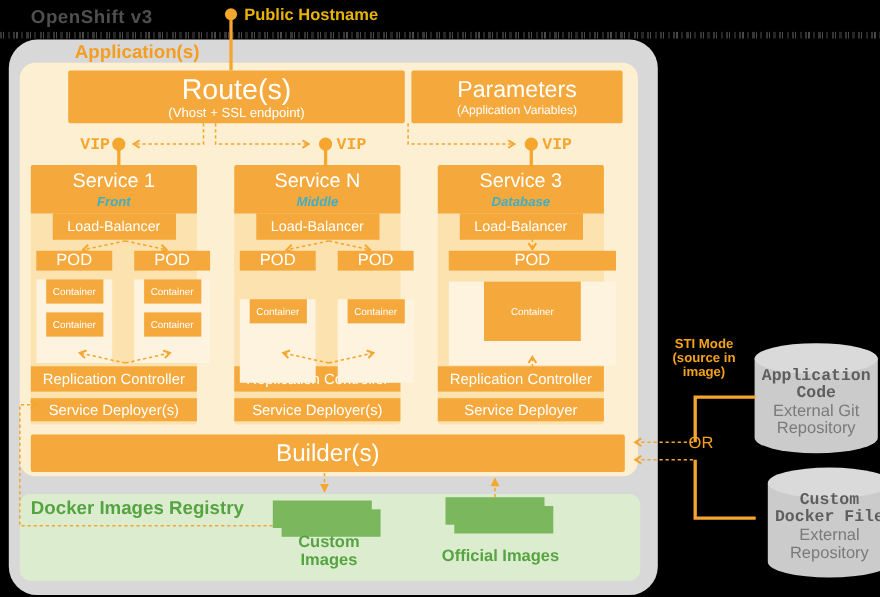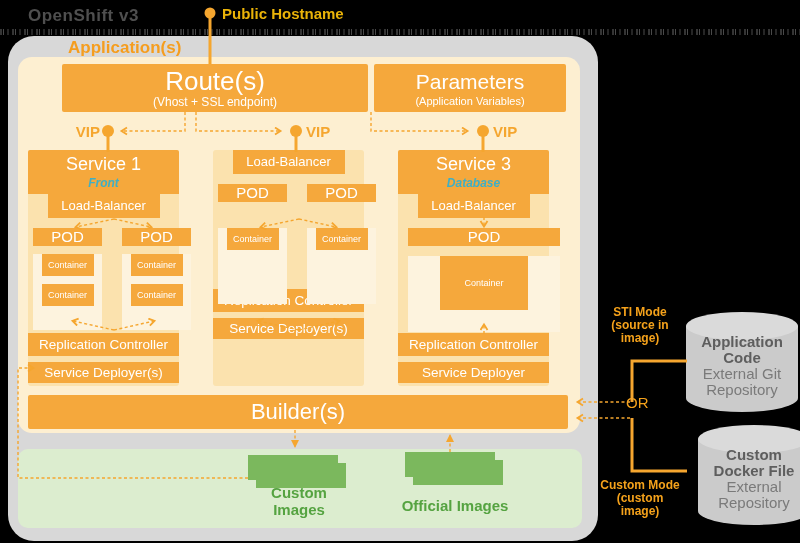--- a/index.html
+++ b/index.html
@@ -20,21 +20,21 @@
   .cream-panel{left:18px;top:57px;width:562px;height:376px;background:#FDEFD1;border-radius:14px;}
 
   .orange{background:#F5A83C;color:#fff;}
   .routes-box{left:62px;top:64px;width:306px;height:48px;border-radius:2px;text-align:center;}
   .routes-title{font-size:26px;line-height:30px;margin-top:2px;}
   .routes-sub{font-size:12px;line-height:13px;}
   .params-box{left:374px;top:64px;width:192px;height:48px;border-radius:2px;text-align:center;}
   .params-title{font-size:21px;line-height:27px;margin-top:4px;}
   .params-sub{font-size:11px;line-height:12px;}
 
-  .vip-label{top:123px;width:36px;font-size:15px;font-weight:bold;color:#F5A62F;}
+  .vip-label{top:123px;width:36px;font-size:15px;font-weight:bold;color:#F5A62F;font-family:Liberation Mono, monospace;}
 
   
   .svc{top:150px;width:151px;height:236px;background:#FBE2AE;border-radius:3px;}
   .svc-head{height:44px;background:#F5A83C;text-align:center;border-radius:2px 2px 0 0;}
   .svc-title{color:#fff;font-size:18px;line-height:24px;padding-top:2px;}
   .svc-tier{color:#3FAFC5;font-size:12px;font-weight:bold;font-style:italic;line-height:14px;}
   .lb{width:112px;height:24px;margin:0 auto;background:#F5A83C;color:#fff;
       font-size:13px;text-align:center;line-height:24px;}
   .pods{margin-top:10px;height:94px;position:relative;}
   .pod{position:absolute;top:0;}
@@ -53,21 +53,21 @@
   .registry-label{left:28px;top:452px;font-size:17px;font-weight:bold;color:#55A341;}
   .stack-rect{width:90px;height:25px;background:#7BB85D;}
   .stack-label{width:110px;text-align:center;font-size:15px;font-weight:bold;color:#55A341;}
 
   
   .cyl{width:112px;height:100px;}
   .cyl-body{position:absolute;left:0;top:14px;width:112px;height:86px;background:#CBCBCB;
             border-radius:0 0 56px 56px / 0 0 14px 14px;}
   .cyl-top{position:absolute;left:0;top:0;width:112px;height:28px;background:#DADADA;border-radius:50%;}
   .cyl-text{position:absolute;left:6px;top:22px;width:100px;text-align:center;}
-  .cyl-title{font-size:15px;font-weight:bold;color:#5E5E5E;line-height:16px;}
+  .cyl-title{font-size:15px;font-weight:bold;color:#5E5E5E;line-height:16px;font-family:Liberation Mono, monospace;}
   .cyl-sub{font-size:15px;color:#7A7A7A;line-height:16px;}
 
   .mode-label{width:88px;font-size:12px;font-weight:bold;color:#F5A21B;line-height:13px;text-align:center;}
   .or-label{left:626px;top:394px;font-size:15px;font-weight:normal;color:#F5A21B;}
 
   .overlay{position:absolute;left:0;top:0;pointer-events:none;}
 </style>
 </head>
 <body>
 
@@ -114,20 +114,24 @@
           <div class="ctr" style="margin-top:8px;">Container</div>
           <div class="ctr" style="margin-top:8px;">Container</div>
         </div>
       </div>
     </div>
     <div class="rc">Replication Controller</div>
     <div class="sd">Service Deployer(s)</div>
   </div>
 
   <div class="abs svc" style="left:213px;">
+    <div class="svc-head">
+      <div class="svc-title">Service N</div>
+      <div class="svc-tier">Middle</div>
+    </div>
     <div class="lb">Load-Balancer</div>
     <div class="pods">
       <div class="pod" style="left:5px;width:69px;">
         <div class="pod-label">POD</div>
         <div class="pod-body">
           <div class="ctr" style="margin-top:26px;">Container</div>
         </div>
       </div>
       <div class="pod" style="left:94px;width:69px;">
         <div class="pod-label">POD</div>
@@ -154,36 +158,33 @@
         </div>
       </div>
     </div>
     <div class="rc">Replication Controller</div>
     <div class="sd">Service Deployer</div>
   </div>
 
   <div class="abs orange builder">Builder(s)</div>
 
   <div class="abs green-panel"></div>
+  <div class="abs registry-label">Docker Images Registry</div>
   <div class="abs stack-rect" style="left:248px;top:455px;"></div>
   <div class="abs stack-rect" style="left:256px;top:463px;"></div>
   <div class="abs stack-rect" style="left:405px;top:452px;"></div>
   <div class="abs stack-rect" style="left:413px;top:460px;"></div>
   <div class="abs stack-label" style="left:244px;top:484px;">Custom Images</div>
   <div class="abs stack-label" style="left:400px;top:497px;">Official Images</div>
 
   <div class="abs mode-label" style="left:596px;top:306px;">
     <div>STI Mode</div>
     <div>(source in image)</div>
   </div>
   <div class="abs or-label">OR</div>
-  <div class="abs mode-label" style="left:596px;top:479px;">
-    <div>Custom Mode</div>
-    <div>(custom image)</div>
-  </div>
 
   <div class="abs cyl" style="left:686px;top:312px;">
     <div class="cyl-body"></div>
     <div class="cyl-top"></div>
     <div class="cyl-text">
       <div class="cyl-title">Application Code</div>
       <div class="cyl-sub">External Git Repository</div>
     </div>
   </div>
   <div class="abs cyl" style="left:686px;top:425px;margin-left:12px;">

